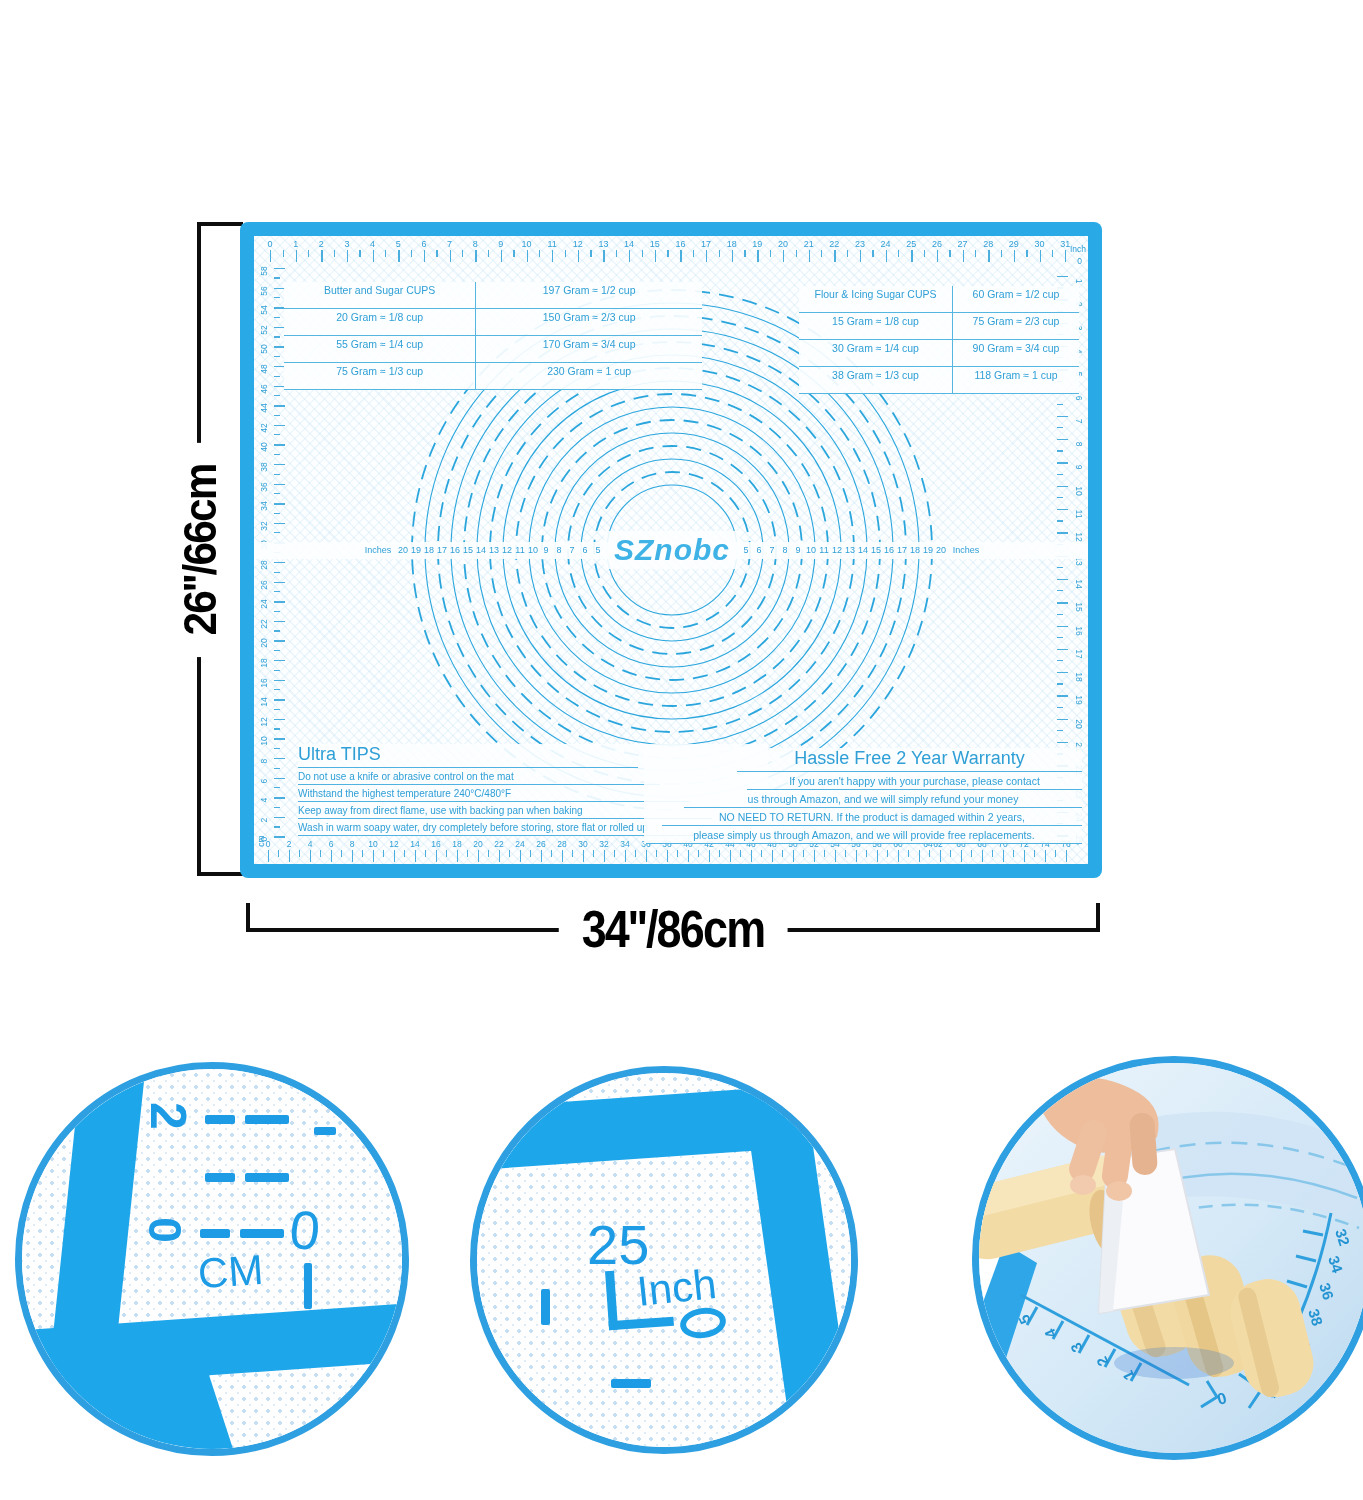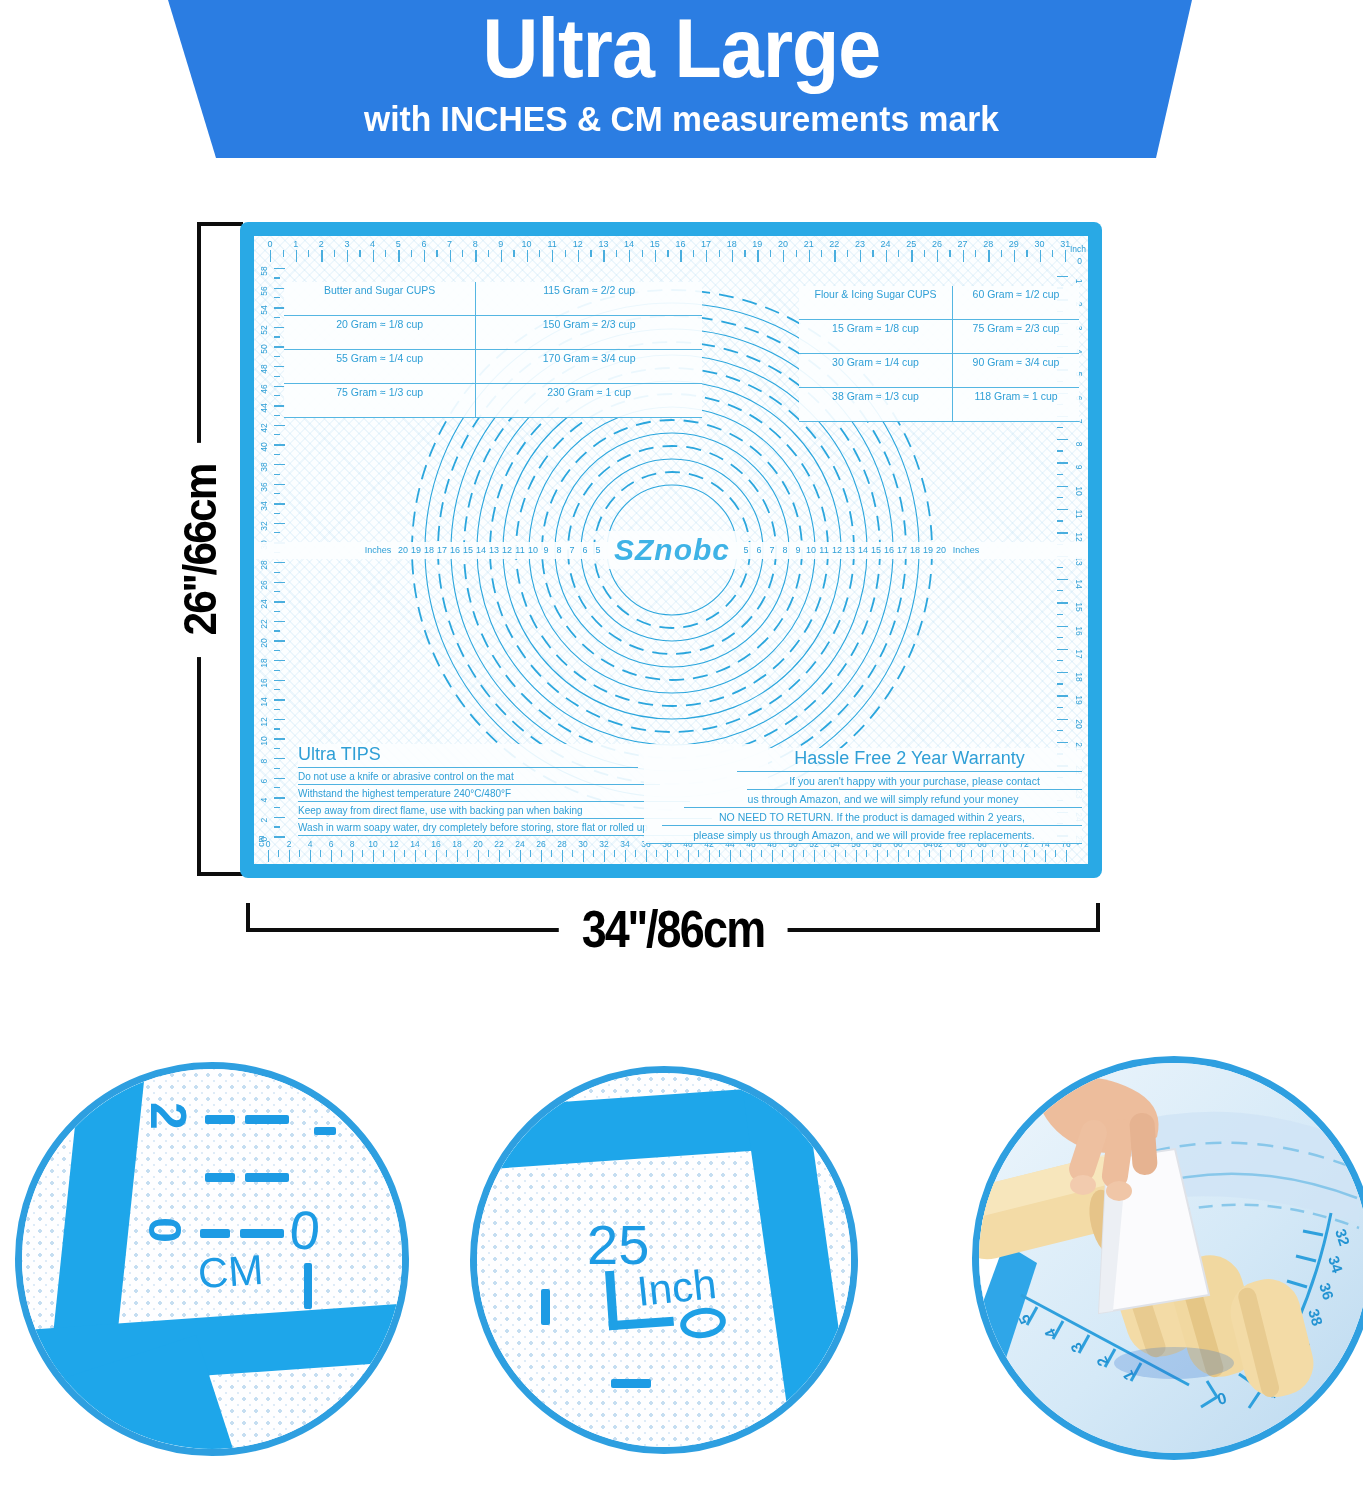--- a/index.html
+++ b/index.html
@@ -44,21 +44,21 @@
   .unit-sm{position:absolute;font-size:8.5px;color:#2f9fd6;}
   .rings{position:absolute;left:138px;top:34px;}
   .ring-band{position:absolute;left:0;top:306px;width:834px;height:17px;
      background:rgba(252,254,255,.93);}
   .ring-band span{position:absolute;top:3px;transform:translateX(-50%);font-size:9px;color:#2f9fd6;}
   .brand{position:absolute;left:418px;top:314px;transform:translate(-50%,-50%);
      font-size:30px;font-weight:700;font-style:italic;color:#3fb3e6;letter-spacing:1px;
      background:rgba(252,254,255,.9);padding:2px 10px;}
   .mtable{position:absolute;display:grid;grid-template-columns:46% 54%;color:#2f9fd6;
      font-size:10.5px;background:rgba(252,254,255,.92);}
-  .tcell{border-bottom:1.2px solid #55b6e2;text-align:center;padding:2px 2px 19px;white-space:nowrap;overflow:hidden;}
+  .tcell{border-bottom:1.2px solid #55b6e2;text-align:center;padding:2px 2px 12px;white-space:nowrap;overflow:hidden;}
   .tc1{border-right:1.2px solid #55b6e2;}
   .table-left{left:30px;top:46px;width:418px;}
   .table-right{left:545px;top:50px;width:280px;grid-template-columns:55% 45%;}
   .tips{position:absolute;left:44px;top:508px;width:470px;color:#2f9fd6;background:rgba(252,254,255,.9);}
   .tips-title{font-size:18px;font-weight:400;border-bottom:1.4px solid #4fb2e0;width:340px;padding-bottom:2px;}
   .tips-line{font-size:10px;border-bottom:1.2px solid #4fb2e0;padding:3px 0 2px;white-space:nowrap;overflow:hidden;}
   #tips-lines .tips-line:nth-child(1){width:362px;}
   #tips-lines .tips-line:nth-child(2){width:392px;}
   #tips-lines .tips-line:nth-child(3){width:414px;}
   #tips-lines .tips-line:nth-child(4){width:458px;}
@@ -101,27 +101,20 @@
   .footer{position:absolute;left:0;right:0;top:1424px;height:76px;display:flex;
      align-items:center;justify-content:center;gap:16px;}
   .caption{font-size:55px;font-weight:800;color:#0b0b0b;letter-spacing:-1px;
      transform:scaleX(.9);white-space:nowrap;}
 </style>
 </head>
 <body>
 
 <div class="page">
 
-  <div class="banner">
-    <svg width="1363" height="162">
-      <polygon points="168,0 1192,0 1156,158 216,158" fill="#2b7de2"></polygon>
-    </svg>
-    <div class="banner-title">Ultra Large</div>
-    <div class="banner-subtitle">with INCHES &amp; CM measurements mark</div>
-  </div>
 
   <div>
     <div class="dline" style="left:197px;top:222px;width:4px;height:654px;"></div>
     <div class="dline" style="left:197px;top:222px;width:46px;height:4px;"></div>
     <div class="dline" style="left:197px;top:872px;width:46px;height:4px;"></div>
     <div class="dim-label dim-h-label">26''/66cm</div>
   </div>
 
   <div>
     <div class="dline" style="left:246px;top:928px;width:854px;height:4px;"></div>
@@ -341,21 +334,21 @@
           <span style="left: 661px;">18</span>
           <span style="left: 674px;">19</span>
           <span style="left: 687px;">20</span>
           <span style="left: 124px;">Inches</span>
           <span style="left: 712px;">Inches</span>
         </div>
       <div class="brand">SZnobc</div>
 
       <div class="mtable table-left" id="table-left">
           <div class="tcell tc1">Butter and Sugar CUPS</div>
-          <div class="tcell">115 Gram ≈ 2/2 cup</div>
+          <div class="tcell">197 Gram ≈ 1/2 cup</div>
           <div class="tcell tc1">20 Gram ≈ 1/8 cup</div>
           <div class="tcell">150 Gram ≈ 2/3 cup</div>
           <div class="tcell tc1">55 Gram ≈ 1/4 cup</div>
           <div class="tcell">170 Gram ≈ 3/4 cup</div>
           <div class="tcell tc1">75 Gram ≈ 1/3 cup</div>
           <div class="tcell">230 Gram ≈ 1 cup</div>
         </div>
       <div class="mtable table-right" id="table-right">
           <div class="tcell tc1">Flour &amp; Icing Sugar CUPS</div>
           <div class="tcell">60 Gram ≈ 1/2 cup</div>

